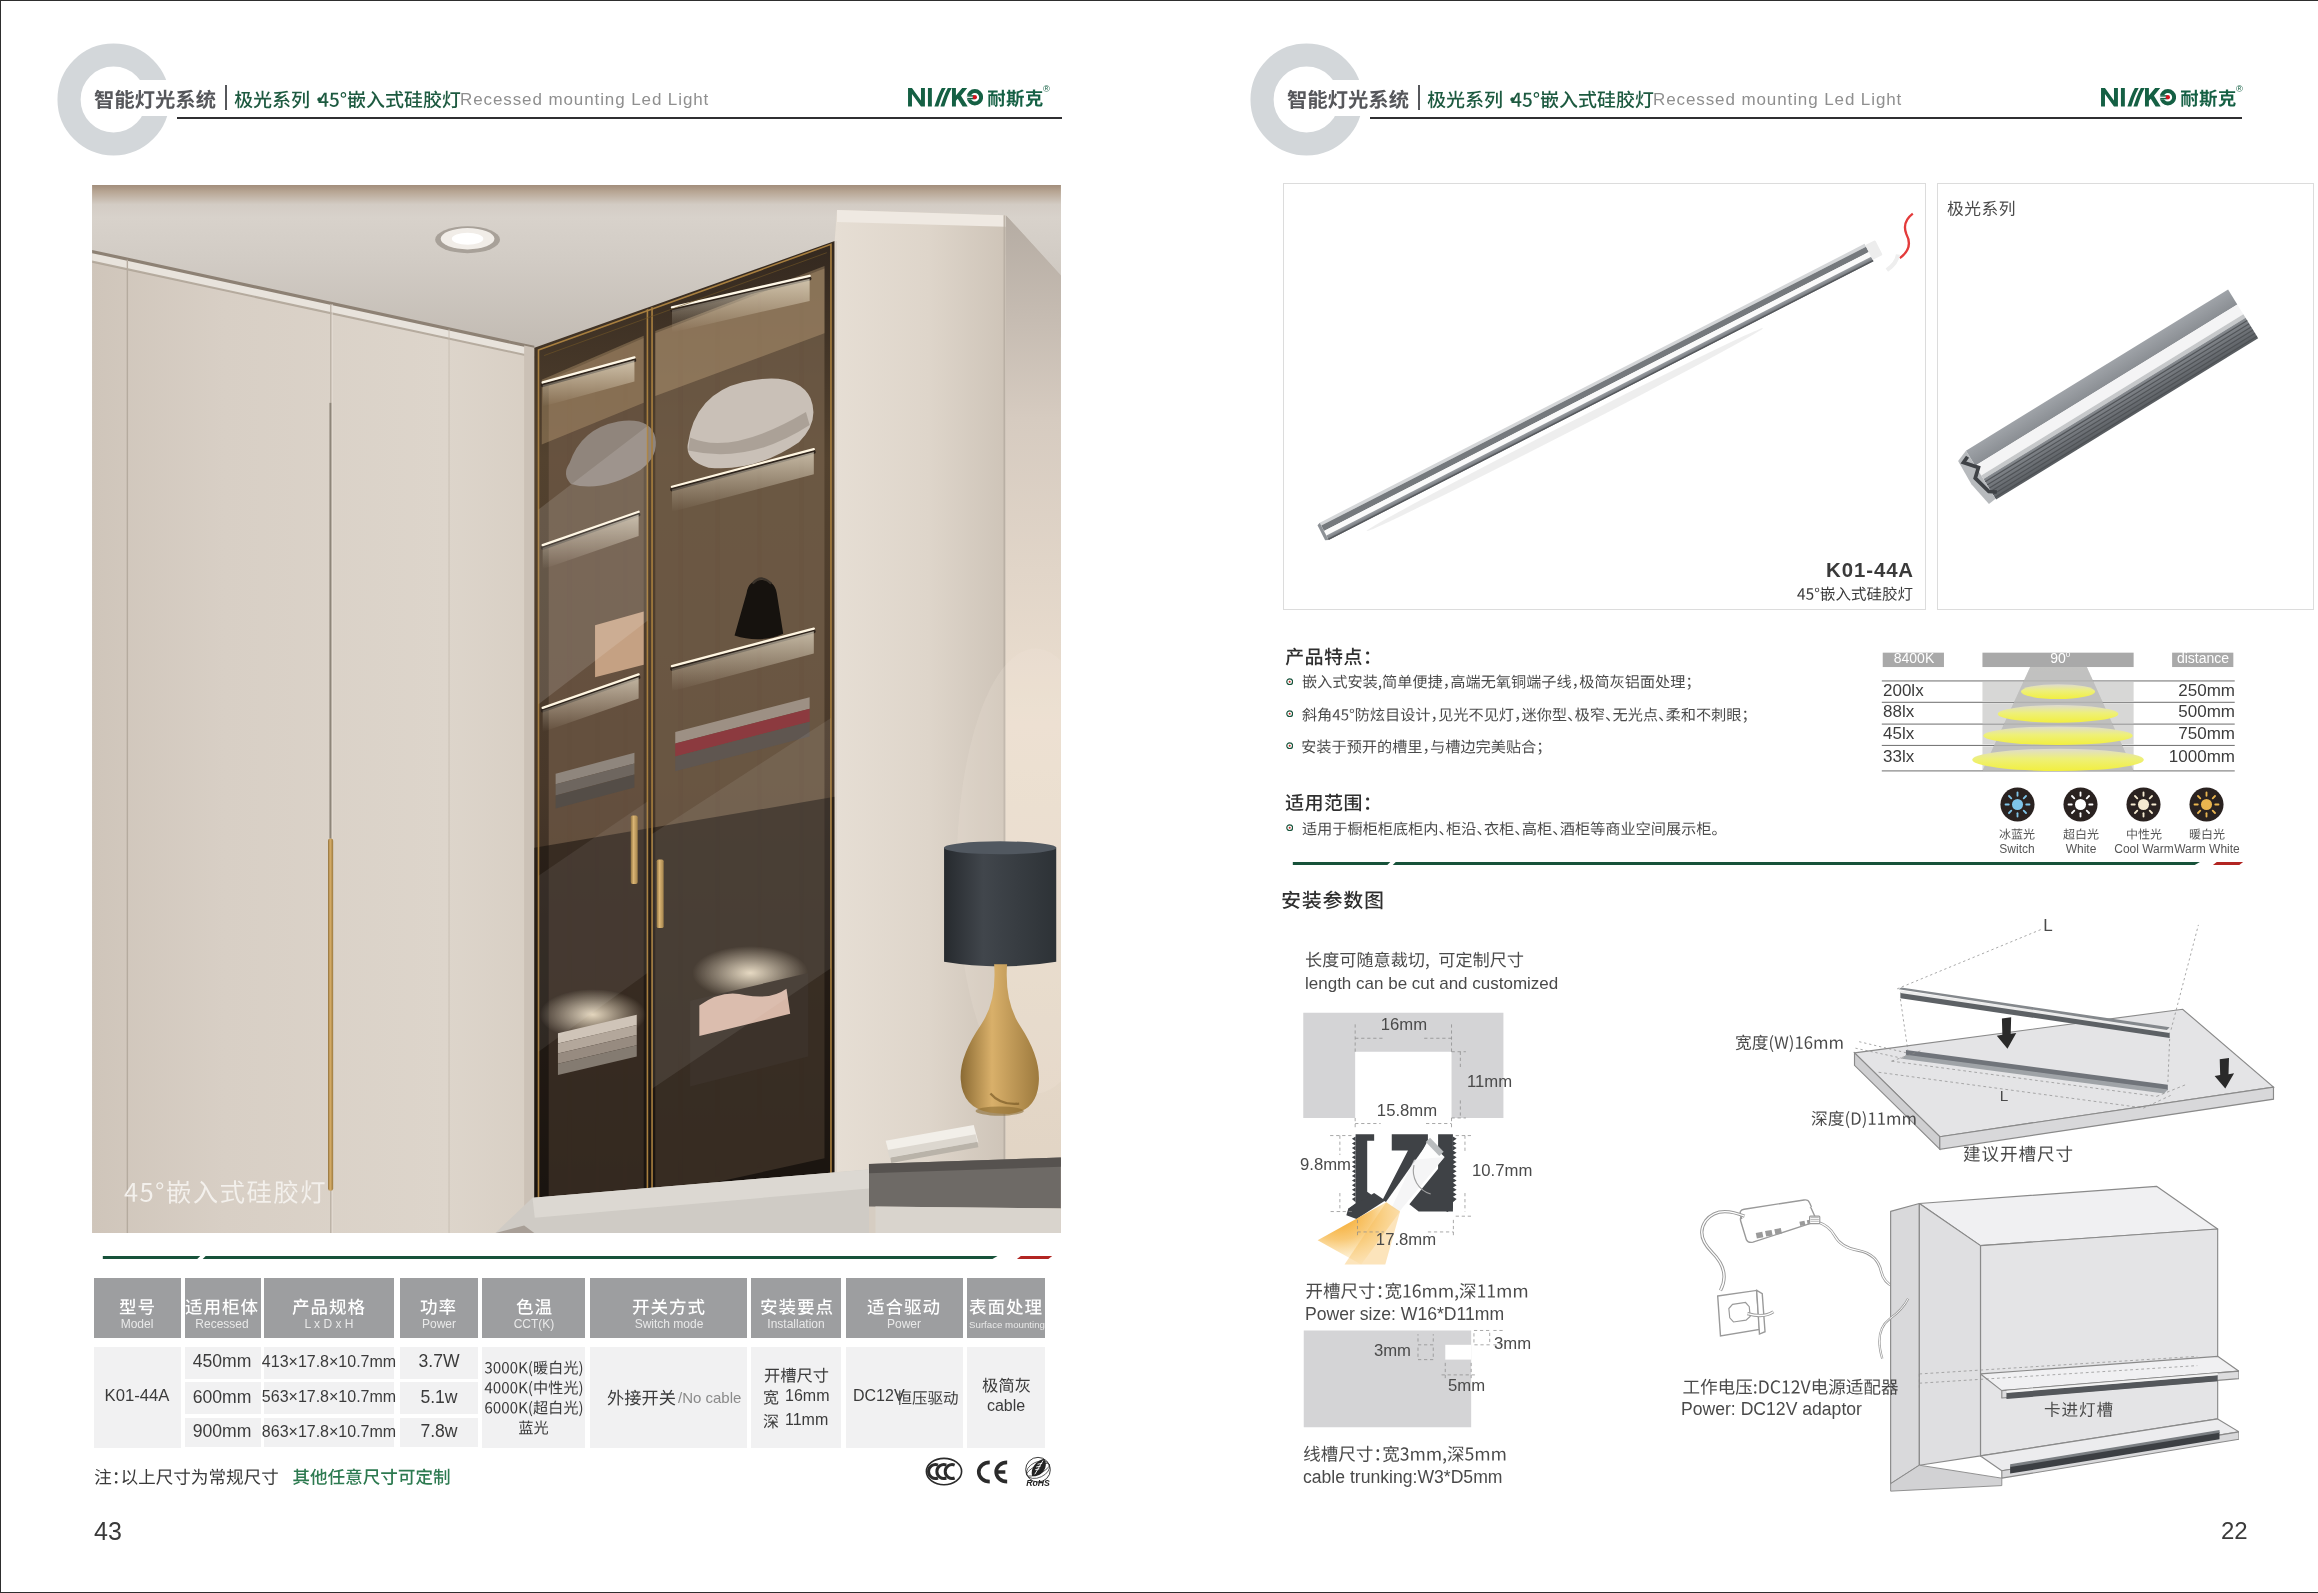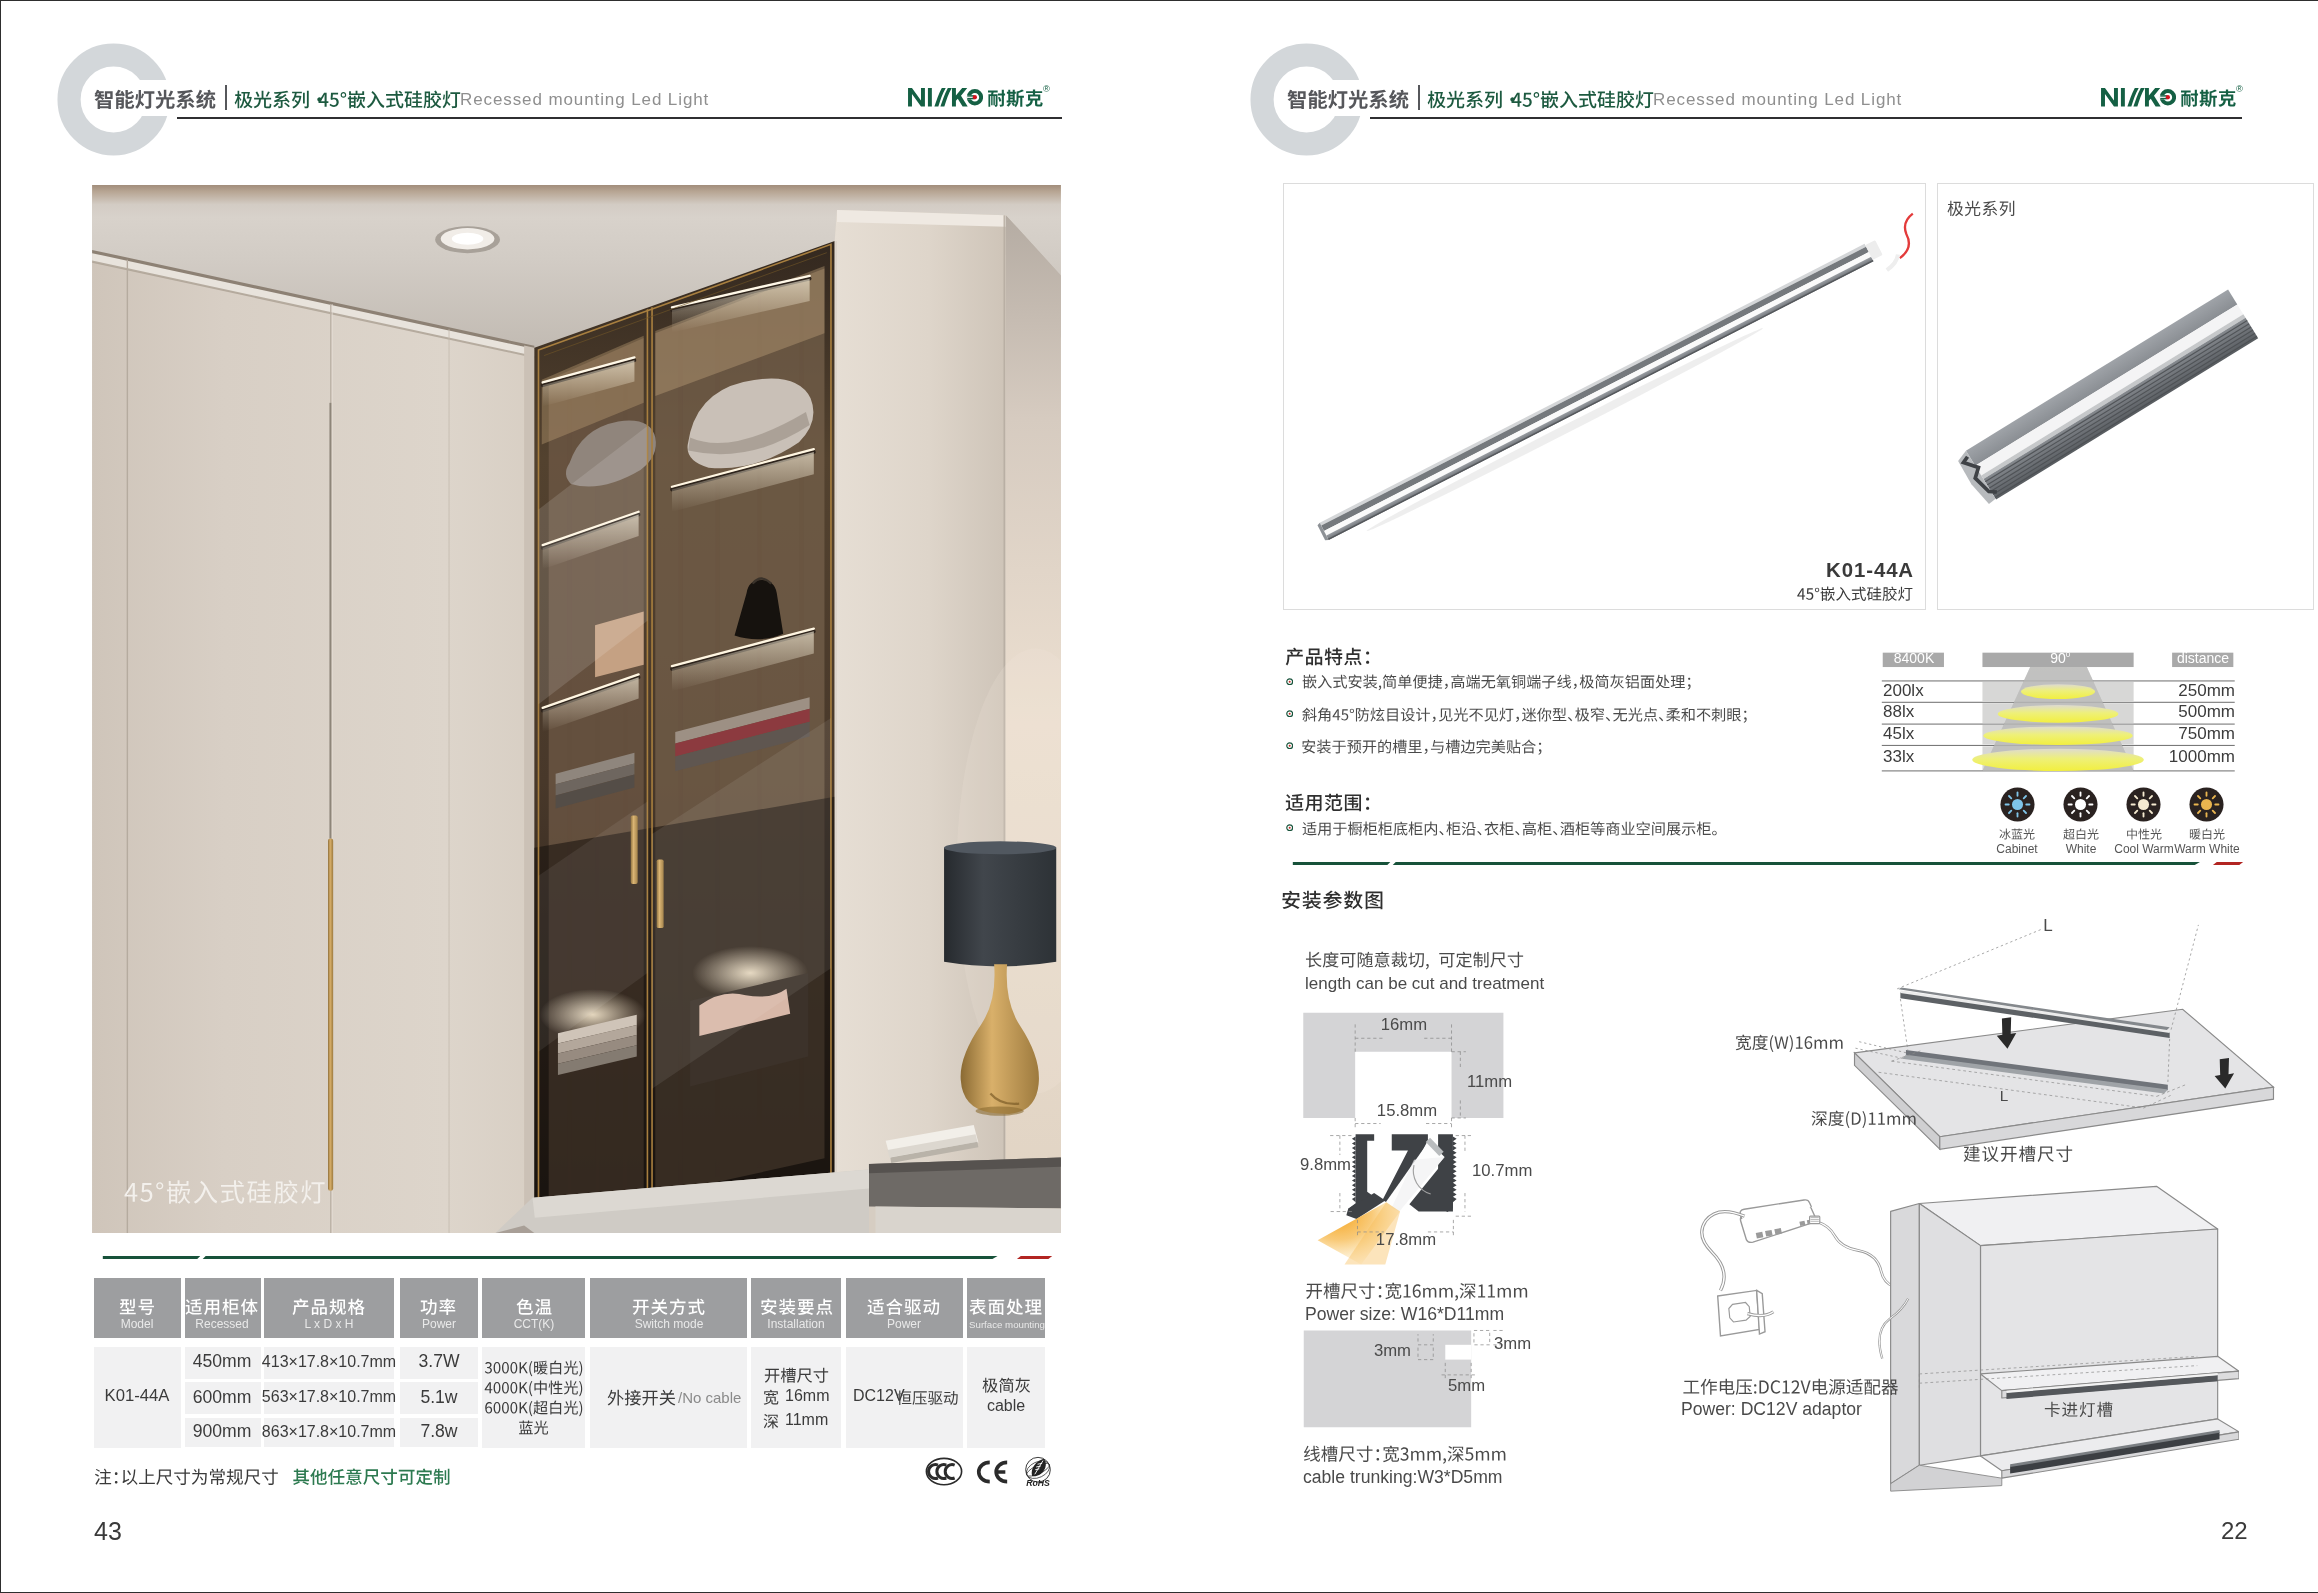--- a/index.html
+++ b/index.html
@@ -836,21 +836,21 @@
 </g>
       </g>
     </svg>
     <svg style="position:absolute;left:1999px;top:828px;" width="36" height="14" viewBox="0 -880 3000 1160">
       <g fill="#555555" transform="scale(1,-1)">
         <use href="#g51b0R" x="0"></use>
         <use href="#g84ddR" x="1000"></use>
         <use href="#g5149R" x="2000"></use>
       </g>
     </svg>
-    <div style="position:absolute;left:2017px;top:843px;transform:translateX(-50%);font-family:&quot;Liberation Sans&quot;,sans-serif;font-size:12px;font-weight:400;color:#555555;white-space:nowrap;line-height:1">Cabinet</div>
+    <div style="position:absolute;left:2017px;top:843px;transform:translateX(-50%);font-family:&quot;Liberation Sans&quot;,sans-serif;font-size:12px;font-weight:400;color:#555555;white-space:nowrap;line-height:1">Switch</div>
     <svg style="position:absolute;left:2063px;top:787px" width="35" height="35" viewBox="-38 -38 76 76">
 <circle r="37" fill="#2a2220"></circle>
 <g fill="#ffffff">
 <circle r="12"></circle>
 <g stroke="#ffffff" stroke-width="4" stroke-linecap="round">
 <line x1="0" y1="-19" x2="0" y2="-26"></line>
           <line x1="0" y1="19" x2="0" y2="26"></line>
 <line x1="-19" y1="0" x2="-26" y2="0"></line>
           <line x1="19" y1="0" x2="26" y2="0"></line>
 <line x1="13.5" y1="-13.5" x2="18.5" y2="-18.5"></line>
@@ -1163,21 +1163,21 @@
         <use href="#g88c1R" x="5000"></use>
         <use href="#g5207R" x="6000"></use>
         <use href="#g2cR" x="7000"></use>
         <use href="#g53efR" x="7778"></use>
         <use href="#g5b9aR" x="8778"></use>
         <use href="#g5236R" x="9778"></use>
         <use href="#g5c3aR" x="10778"></use>
         <use href="#g5bf8R" x="11778"></use>
       </g>
     </svg>
-    <div style="position:absolute;left:1305px;top:975px;font-family:&quot;Liberation Sans&quot;,sans-serif;font-size:17px;font-weight:400;color:#4a4a4a;white-space:nowrap;line-height:1;">length can be cut and treatment</div>
+    <div style="position:absolute;left:1305px;top:975px;font-family:&quot;Liberation Sans&quot;,sans-serif;font-size:17px;font-weight:400;color:#4a4a4a;white-space:nowrap;line-height:1;">length can be cut and customized</div>
     <svg style="position:absolute;left:1305px;top:1282px;" width="224" height="20.4" viewBox="0 -880 12702 1160">
       <g fill="#4a4a4a" transform="scale(1,-1)">
         <use href="#g5f00R" x="0"></use>
         <use href="#g69fdR" x="1000"></use>
         <use href="#g5c3aR" x="2000"></use>
         <use href="#g5bf8R" x="3000"></use>
         <use href="#gff1aR" x="4000"></use>
         <use href="#g5bbdR" x="4500"></use>
         <use href="#g31R" x="5500"></use>
         <use href="#g36R" x="6055"></use>

